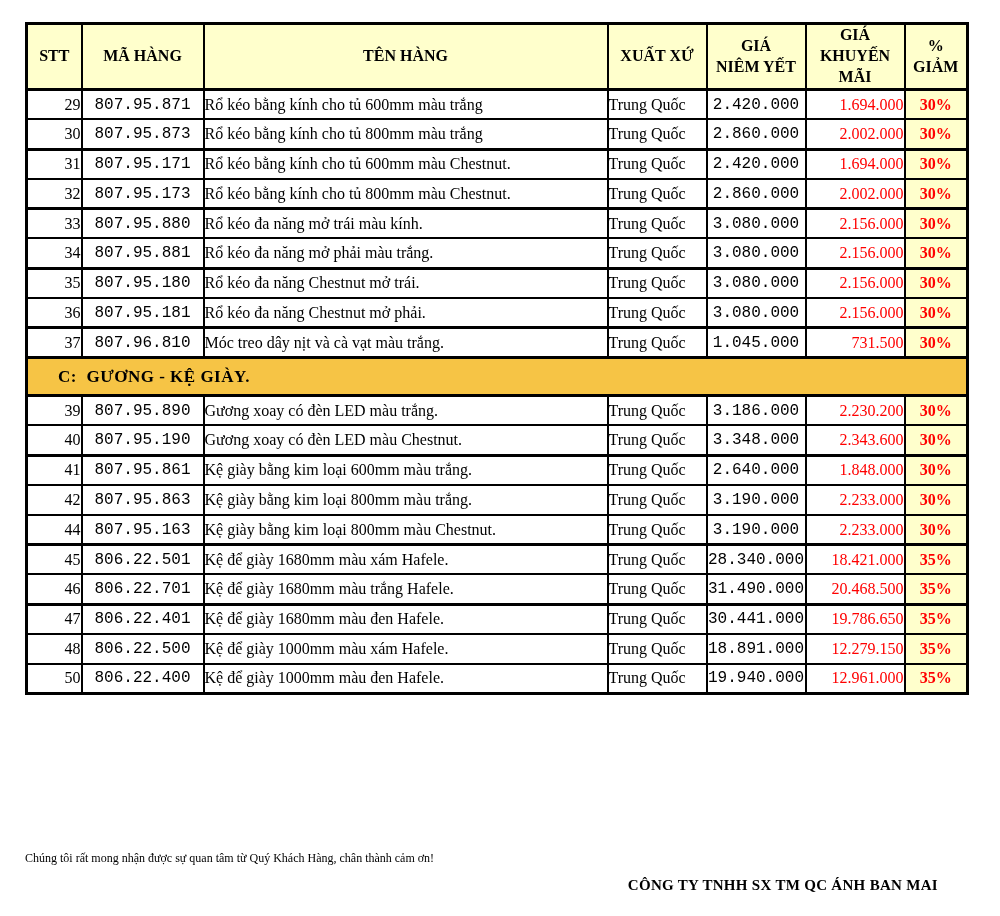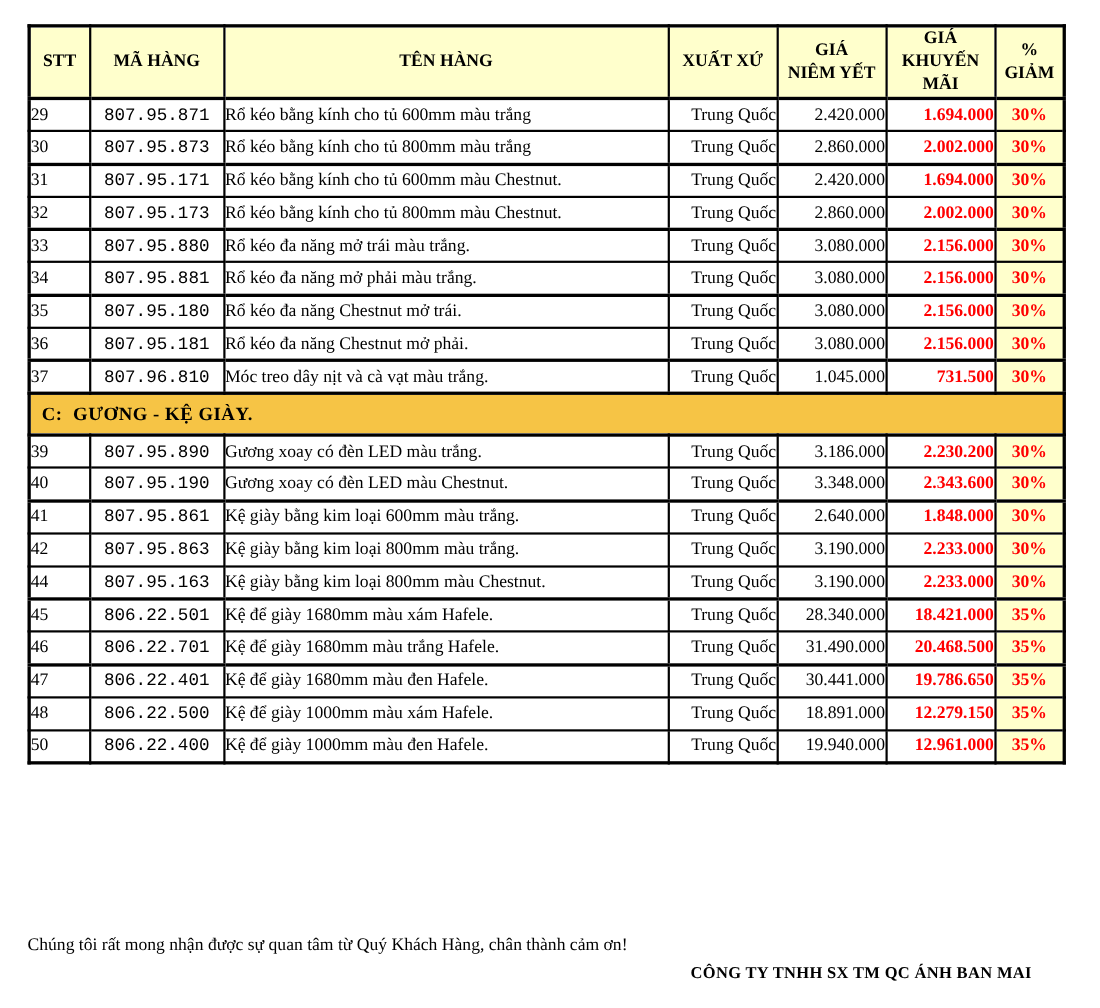--- a/index.html
+++ b/index.html
@@ -33,40 +33,40 @@
     font-size:16px;font-weight:bold;
     text-align:center;vertical-align:middle;
     white-space:pre-line;line-height:1.3;
     border-bottom:3px solid var(--border-c);
   }
   .price-table tbody td{
     height:29.8px;font-size:16px;vertical-align:middle;
   }
   tr.pair-start td{border-top-width:3px;}
 
-  .c-stt{text-align:left;}
+  .c-stt{text-align:right;}
   .c-code{text-align:center;font-family:Liberation Mono, monospace;}
   .c-name{text-align:left;padding-left:4px;margin-top:40px;}
-  .c-origin{text-align:right;padding-left:7px;}
-  .c-list{text-align:right;padding-right:10px;}
-  .c-promo{text-align:right;padding-right:5px;color:var(--price-red);font-weight:bold;}
+  .c-origin{text-align:left;padding-left:7px;}
+  .c-list{text-align:center;padding-right:10px;font-family:Liberation Mono, monospace;}
+  .c-promo{text-align:right;padding-right:5px;color:var(--price-red);font-weight:normal;}
   .c-pct{text-align:center;color:var(--price-red);font-weight:bold;background:var(--percent-bg);border-left-width:3px;margin-top:37px;}
 
   tr.section-row td{
     background:var(--section-bg);
     border:3px solid var(--border-c);
     height:38px;
     font-size:17px;font-weight:bold;
-    text-align:left;padding-left:10px;
+    text-align:left;padding-left:30px;
     white-space:pre;letter-spacing:0.5px;
   }
 
   .footer-note{
     position:absolute;left:25px;top:851px;
-    font-size:16px;
+    font-size:12px;
   }
   .footer-company{
     position:absolute;right:62px;top:877px;
     font-size:15px;font-weight:bold;letter-spacing:0.3px;
   }
 </style>
 </head>
 <body>
 
 <div class="page">
@@ -129,21 +129,21 @@
     <td class="c-code">807.95.173</td>
     <td class="c-name">Rổ kéo bằng kính cho tủ 800mm màu Chestnut.</td>
     <td class="c-origin">Trung Quốc</td>
     <td class="c-list">2.860.000</td>
     <td class="c-promo">2.002.000</td>
     <td class="c-pct">30%</td>
   </tr>
         <tr class="pair-start">
     <td class="c-stt">33</td>
     <td class="c-code">807.95.880</td>
-    <td class="c-name">Rổ kéo đa năng mở trái màu trắng.</td>
+    <td class="c-name">Rổ kéo đa năng mở trái màu kính.</td>
     <td class="c-origin">Trung Quốc</td>
     <td class="c-list">3.080.000</td>
     <td class="c-promo">2.156.000</td>
     <td class="c-pct">30%</td>
   </tr>
         <tr>
     <td class="c-stt">34</td>
     <td class="c-code">807.95.881</td>
     <td class="c-name">Rổ kéo đa năng mở phải màu trắng.</td>
     <td class="c-origin">Trung Quốc</td>

